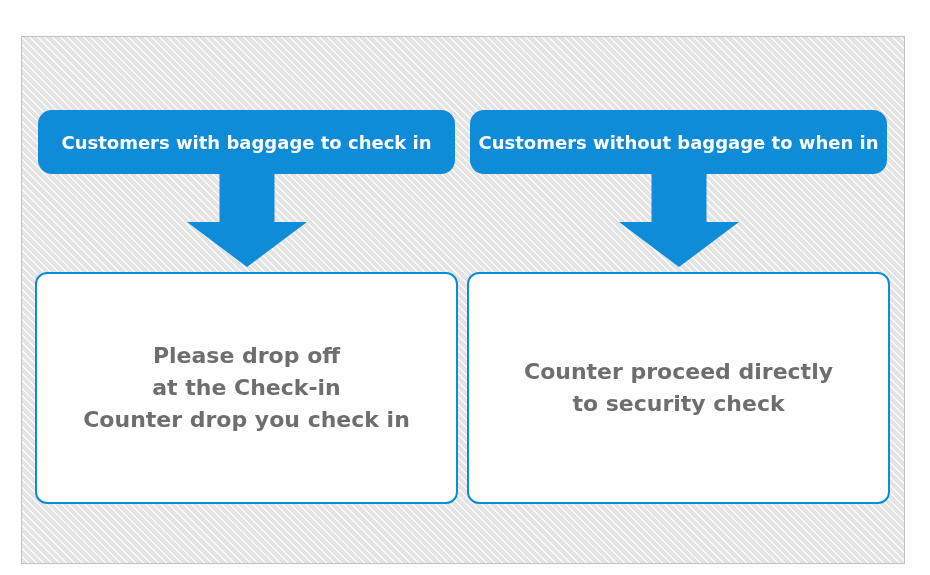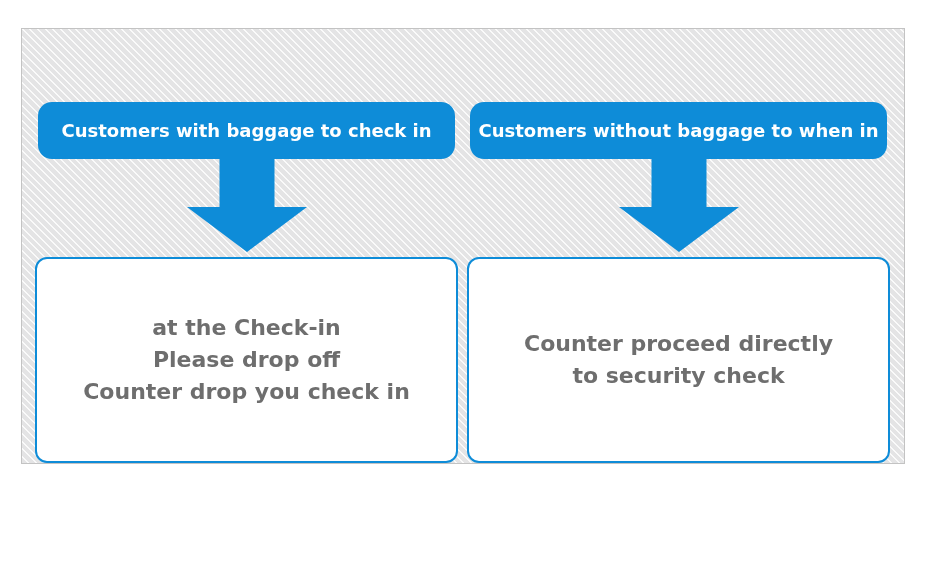--- a/index.html
+++ b/index.html
@@ -13,22 +13,22 @@
   *{box-sizing:border-box;margin:0;padding:0;}
   html,body{width:930px;height:575px;}
   body{
     background:#ffffff;
     font-family:"DejaVu Sans","Liberation Sans",sans-serif;
     position:relative;
     overflow:hidden;
   }
   .panel{
     position:absolute;
-    left:21px; top:28px;
-    width:884px; height:436px;
+    left:21px; top:36px;
+    width:884px; height:528px;
     border:1px solid var(--panel-border);
     background:repeating-linear-gradient(
       45deg,
       var(--stripe-base) 0px,
       var(--stripe-base) 4px,
       var(--stripe-line) 4px,
       var(--stripe-line) 5.4px
     );
   }
   .columns{
@@ -90,22 +90,22 @@
 
 <div class="panel">
   <div class="columns">
 
     <div class="col">
       <div class="header-pill">Customers with baggage to check in</div>
       <svg class="arrow" viewBox="0 0 120 93" aria-hidden="true">
         <path d="M32.5 0 H87.5 V48 H120 L60 93 L0 48 H32.5 Z" fill="currentColor"></path>
       </svg>
       <div class="info-box">
+        <span>Please drop off</span>
         <span>at the Check-in</span>
-        <span>Please drop off</span>
         <span>Counter drop you check in</span>
       </div>
     </div>
 
     <div class="col">
       <div class="header-pill">Customers without baggage to when in</div>
       <svg class="arrow" viewBox="0 0 120 93" aria-hidden="true">
         <path d="M32.5 0 H87.5 V48 H120 L60 93 L0 48 H32.5 Z" fill="currentColor"></path>
       </svg>
       <div class="info-box">

